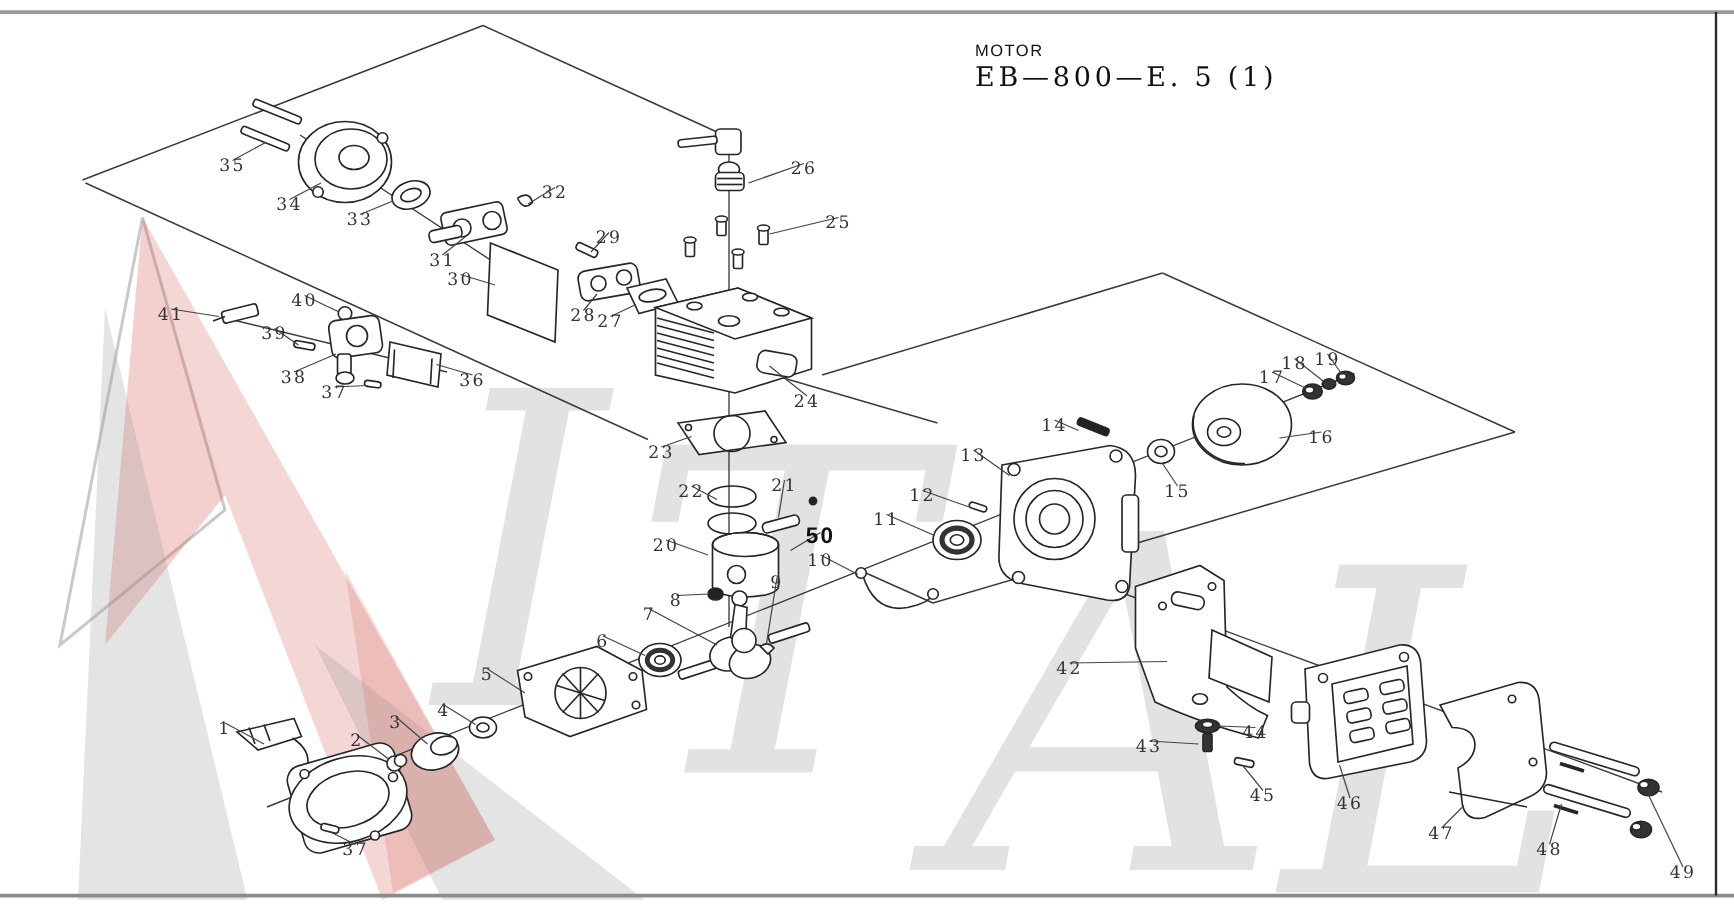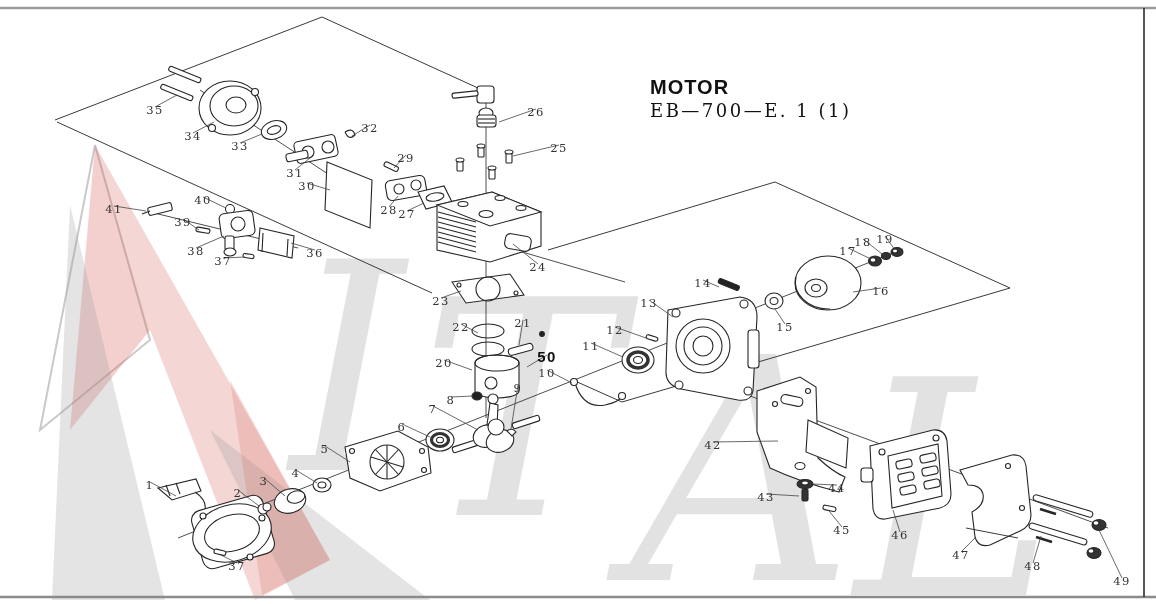--- a/index.html
+++ b/index.html
@@ -1,20 +1,20 @@
 <!DOCTYPE html>
 <html><head>
 <meta charset="utf-8">
 <style>
   html,body{margin:0;padding:0;background:#e8e8e8;}
   #page{position:relative;width:1156px;height:604px;background:#ffffff;overflow:hidden;
         font-family:"Liberation Sans",sans-serif;}
   #drawing{position:absolute;left:0;top:0;}
   #titleblock{position:absolute;left:650px;top:28px;color:#111;}
-  #titleblock .t1{font-family:"Liberation Sans",sans-serif;font-weight:bold;font-size:20px;letter-spacing:1px;margin-top:48px;}
+  #titleblock .t1{font-family:"Liberation Sans",sans-serif;font-weight:normal;font-size:11px;letter-spacing:1px;}
   #titleblock .t2{font-family:"DejaVu Serif",serif;font-size:18px;letter-spacing:2.5px;margin-top:1px;}
   .wm-letter{font-family:"DejaVu Serif",serif;font-style:italic;}
 </style>
 </head>
 <body>
 
 <div id="page">
 
 <svg id="drawing" width="1156" height="604" viewBox="0 0 1156 604" xmlns="http://www.w3.org/2000/svg">
 
@@ -445,16 +445,16 @@
         <text x="1122" y="585" text-anchor="middle" fill="#333" font-size="11.5" letter-spacing="1.5" font-family="&quot;DejaVu Serif&quot;,serif">49</text>
         <line x1="547" y1="355" x2="527" y2="367" stroke="#444" stroke-width="0.8"></line>
         <text x="547" y="362" text-anchor="middle" fill="#111" font-size="15" letter-spacing="1.5" font-family="&quot;Liberation Sans&quot;,sans-serif" font-weight="bold">50</text>
         <line x1="237" y1="563" x2="221" y2="555" stroke="#444" stroke-width="0.8"></line>
         <text x="237" y="570" text-anchor="middle" fill="#333" font-size="11.5" letter-spacing="1.5" font-family="&quot;DejaVu Serif&quot;,serif">37</text>
       </g>
 </svg>
 
 <div id="titleblock">
   <div class="t1">MOTOR</div>
-  <div class="t2">EB—700—E. 1  (1)</div>
+  <div class="t2">EB—800—E. 5  (1)</div>
 </div>
 
 </div>
 
 </body></html>

